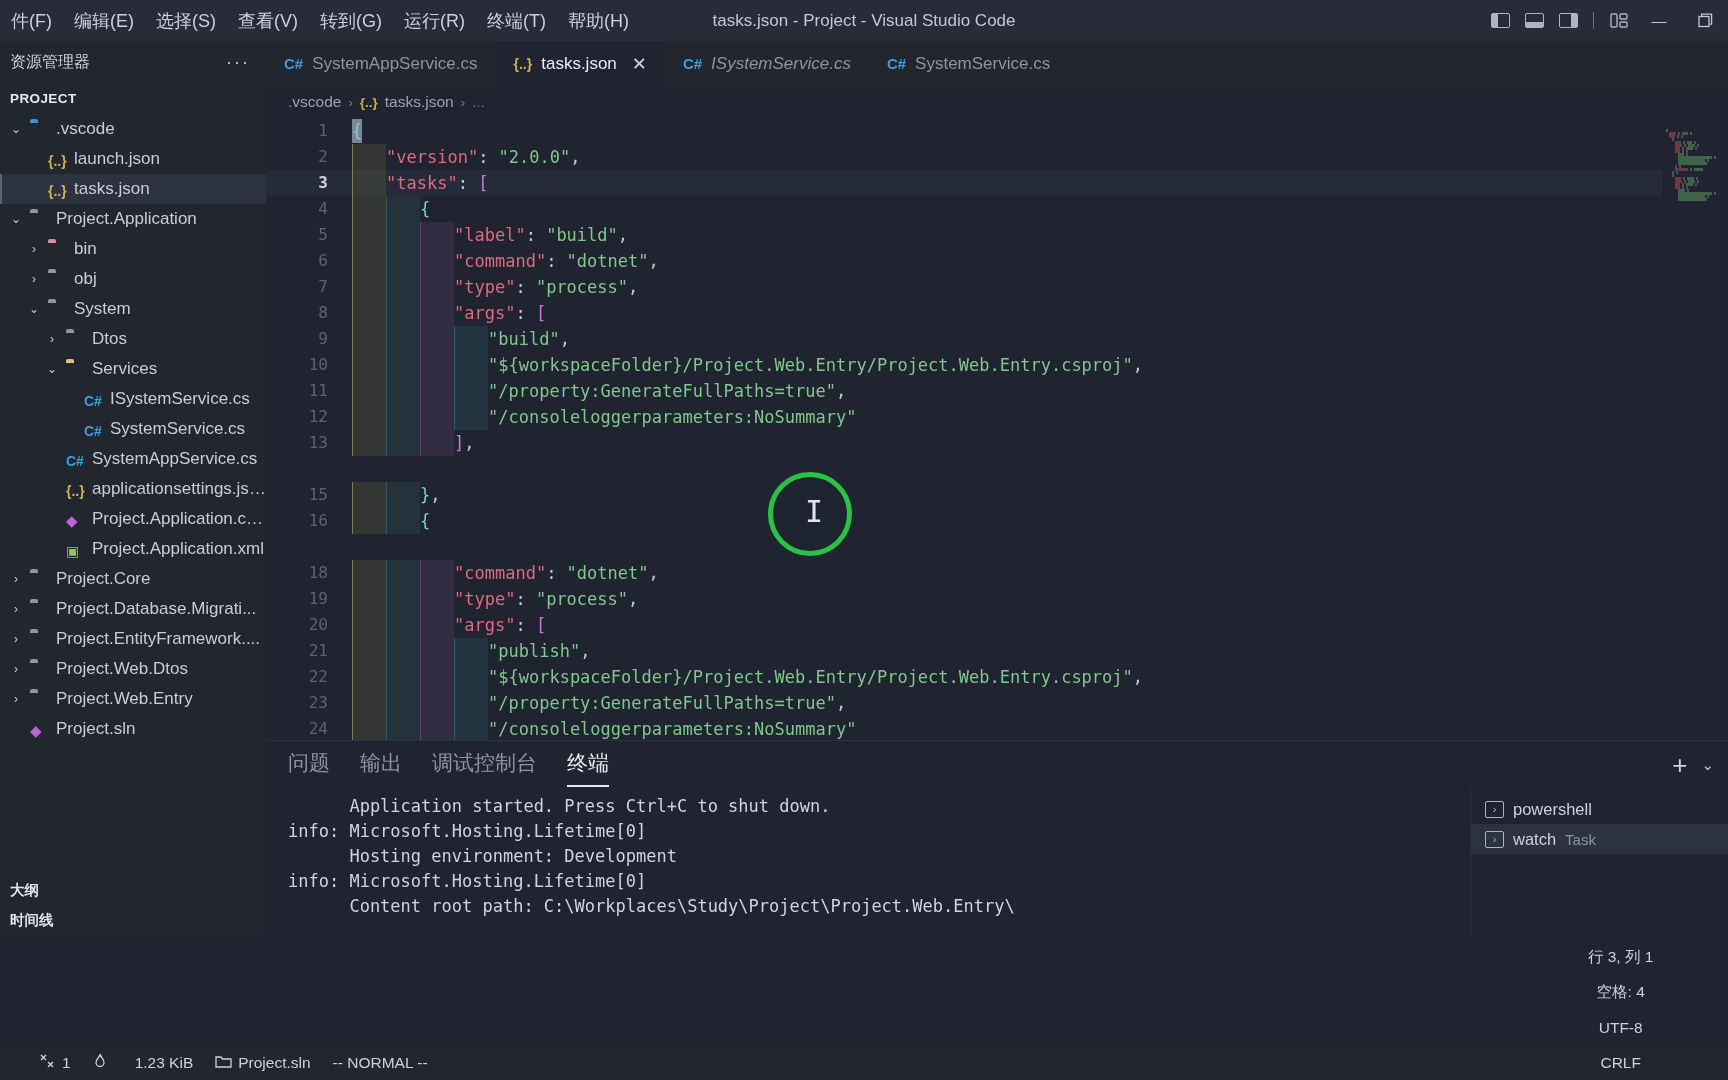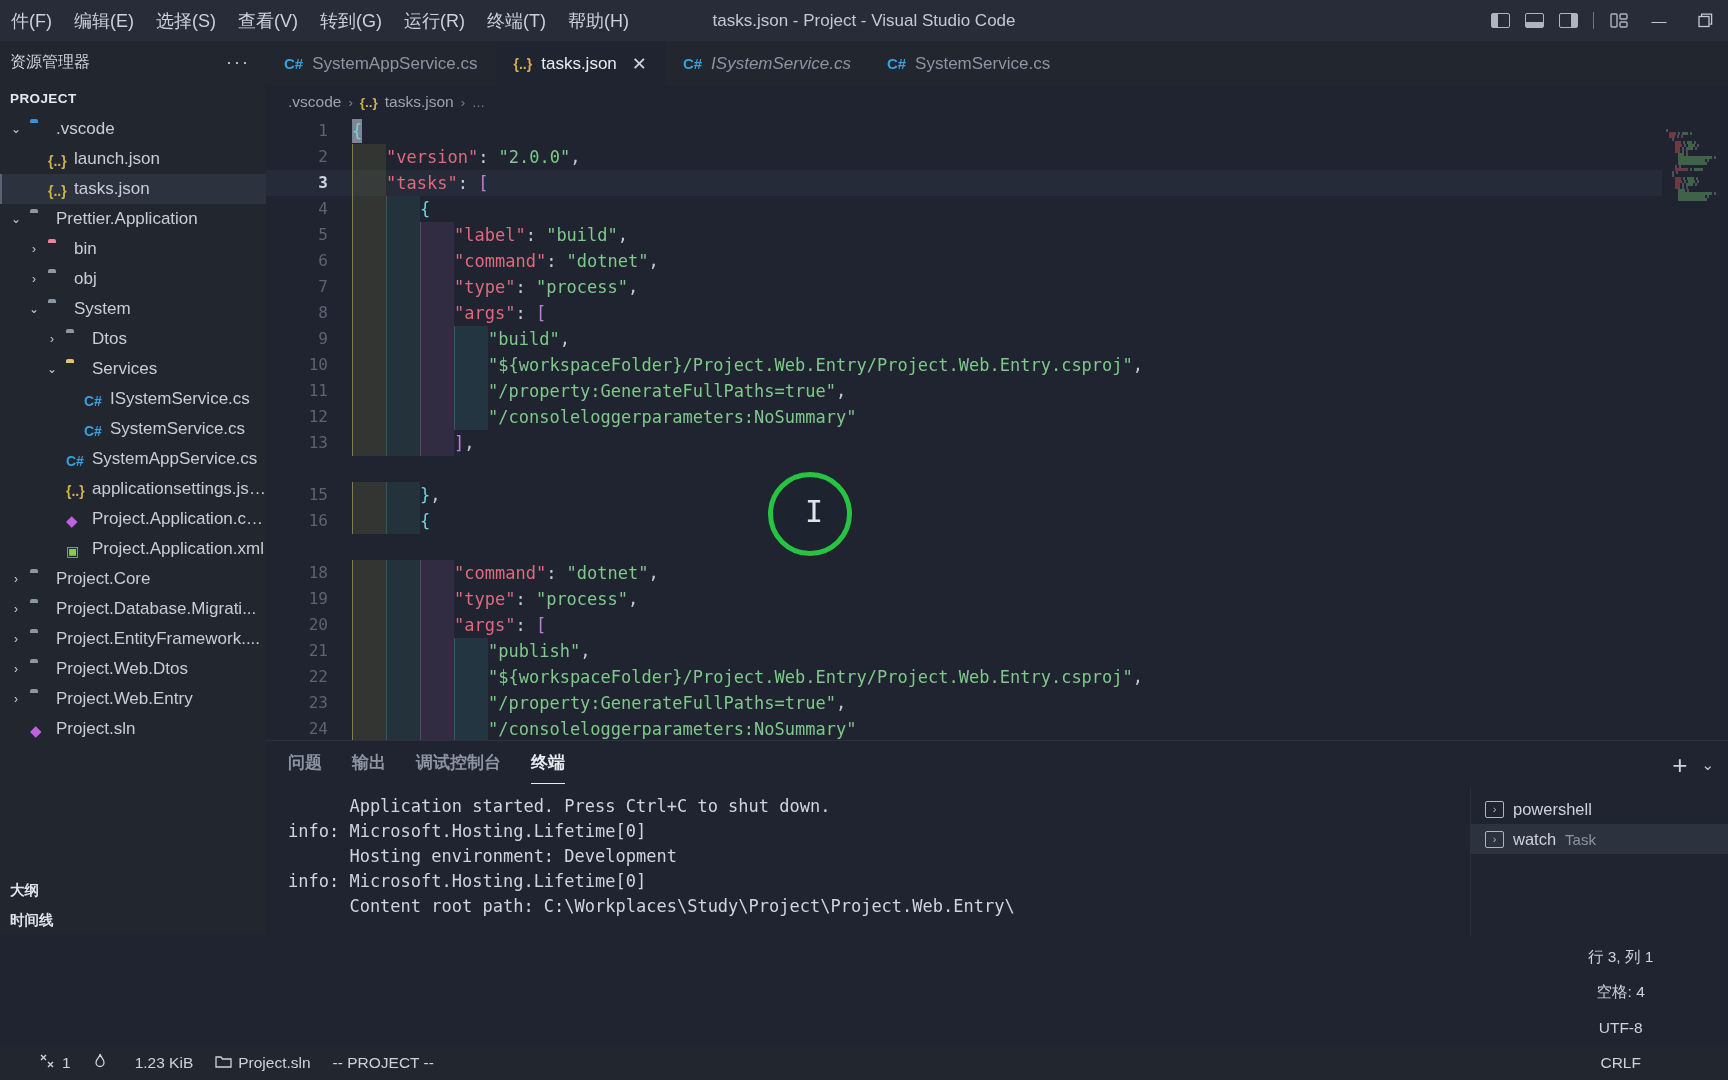--- a/index.html
+++ b/index.html
@@ -151,21 +151,21 @@
   #minimap { position:absolute; top:118px; right:0; width:66px; height:622px; background:#1f2430; }
   .mm-row { height: 3px; margin-left: 4px; }
   .mm-blk { display:inline-block; height:3px; margin-right:2px; }
 
   
   #panel {
     position: absolute; top: 740px; left: 266px; width: 1462px; height: 195px;
     background: #1f2430; border-top: 1px solid #2b3140;
   }
   #panel-tabs { height: 47px; display:flex; align-items:center; padding-left: 22px; gap: 30px; position: relative; }
-  .ptab { font-size: 17px; color: #8d94a2; position: relative; padding-bottom: 4px; font-weight: bold; }
+  .ptab { font-size: 21px; color: #8d94a2; position: relative; padding-bottom: 4px; }
   .ptab.active { color:#e8ebf1; }
   .ptab.active::after { content:""; position:absolute; left:0; right:0; bottom:-6px; height:1.5px; background:#e8ebf1; }
   #panel-actions { position:absolute; right: 14px; top:0; height:47px; display:flex; align-items:center; gap: 14px; color:#cdd2dc; }
   .plus { font-size: 26px; line-height: 26px; font-weight: 300; }
   .chevd { font-size: 15px; }
 
   #term-out {
     position: absolute; top: 47px; left: 0; width: 1190px; height: 148px;
     font-family: "DejaVu Sans Mono", monospace; font-size: 17px; color: #cfd4de;
     padding-left: 22px; padding-top: 6px; white-space: pre; line-height: 25px;
@@ -262,21 +262,21 @@
           <span class="lbl">launch.json</span>
         </div>
         <div class="tree-row selected" style="padding-left: 26px;">
           <span class="chev none"></span>
           <span class="ficon"><span class="jsonico">{..}</span></span>
           <span class="lbl">tasks.json</span>
         </div>
         <div class="tree-row" style="padding-left: 8px;">
           <span class="chev">⌄</span>
           <span class="ficon"><span class="folder"></span></span>
-          <span class="lbl">Prettier.Application</span>
+          <span class="lbl">Project.Application</span>
         </div>
         <div class="tree-row" style="padding-left: 26px;">
           <span class="chev">›</span>
           <span class="ficon"><span class="folder pink"></span></span>
           <span class="lbl">bin</span>
         </div>
         <div class="tree-row" style="padding-left: 26px;">
           <span class="chev">›</span>
           <span class="ficon"><span class="folder"></span></span>
           <span class="lbl">obj</span>
@@ -496,21 +496,21 @@
       <div class="sbi">
         <span>1.23 KiB</span>
       </div>
       <div class="sbi">
         <span><svg width="17" height="14" viewBox="0 0 17 14">
             <path d="M1 3h5l1.5 2H16v8H1z" fill="none" stroke="#cdd2dc" stroke-width="1.3"></path>
           </svg></span>
         <span>Project.sln</span>
       </div>
       <div class="sbi">
-        <span>-- PROJECT --</span>
+        <span>-- NORMAL --</span>
       </div>
     </div>
   <div id="sb-right">
       <div class="sbi">
         <span>行 3, 列 1</span>
       </div>
       <div class="sbi">
         <span>空格: 4</span>
       </div>
       <div class="sbi">

